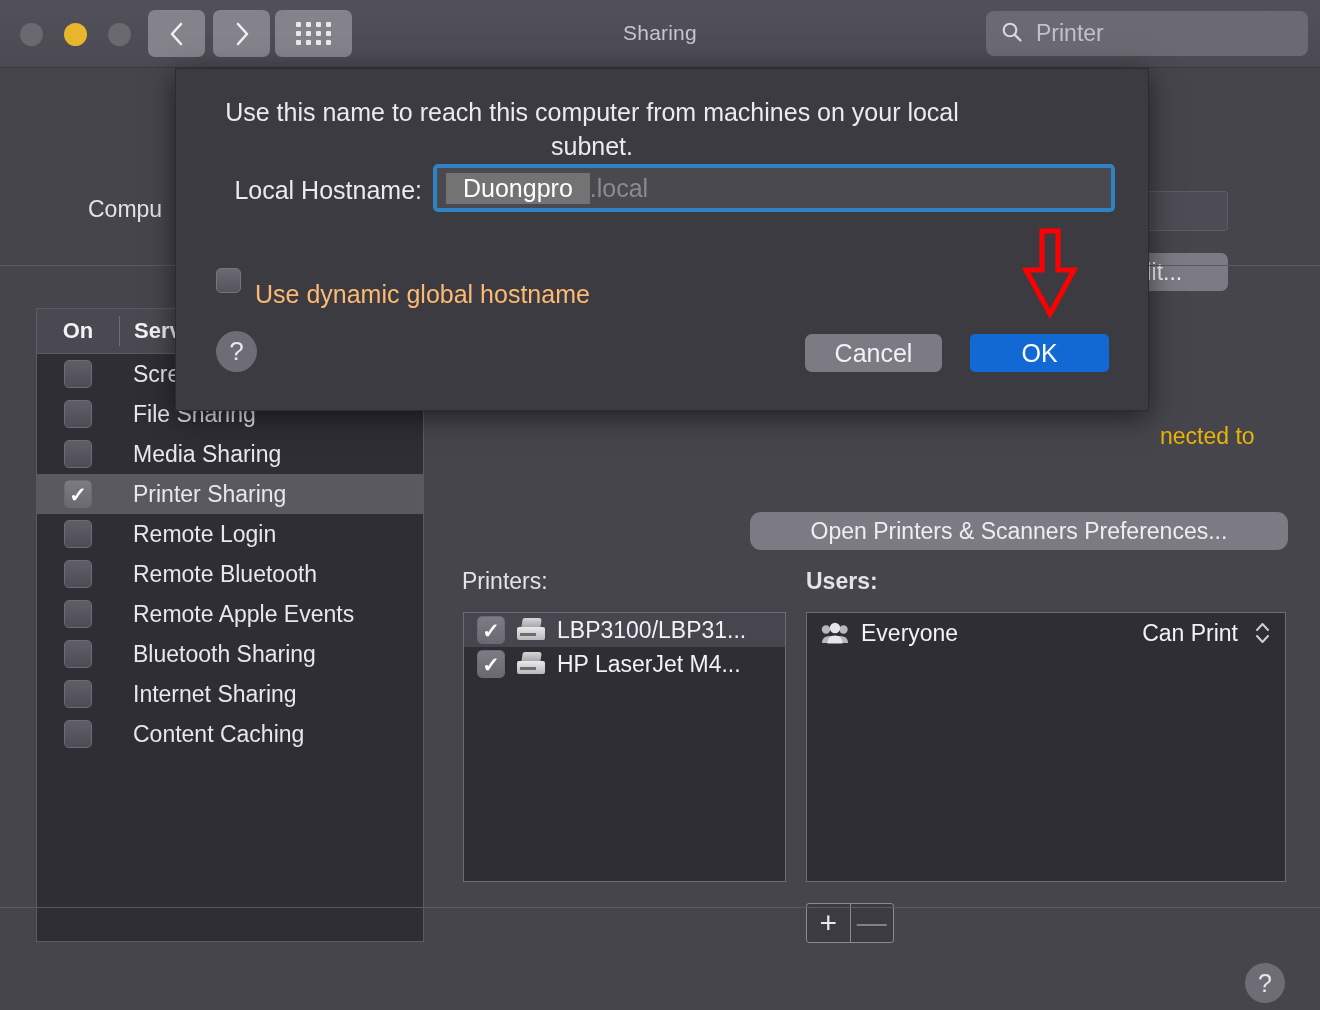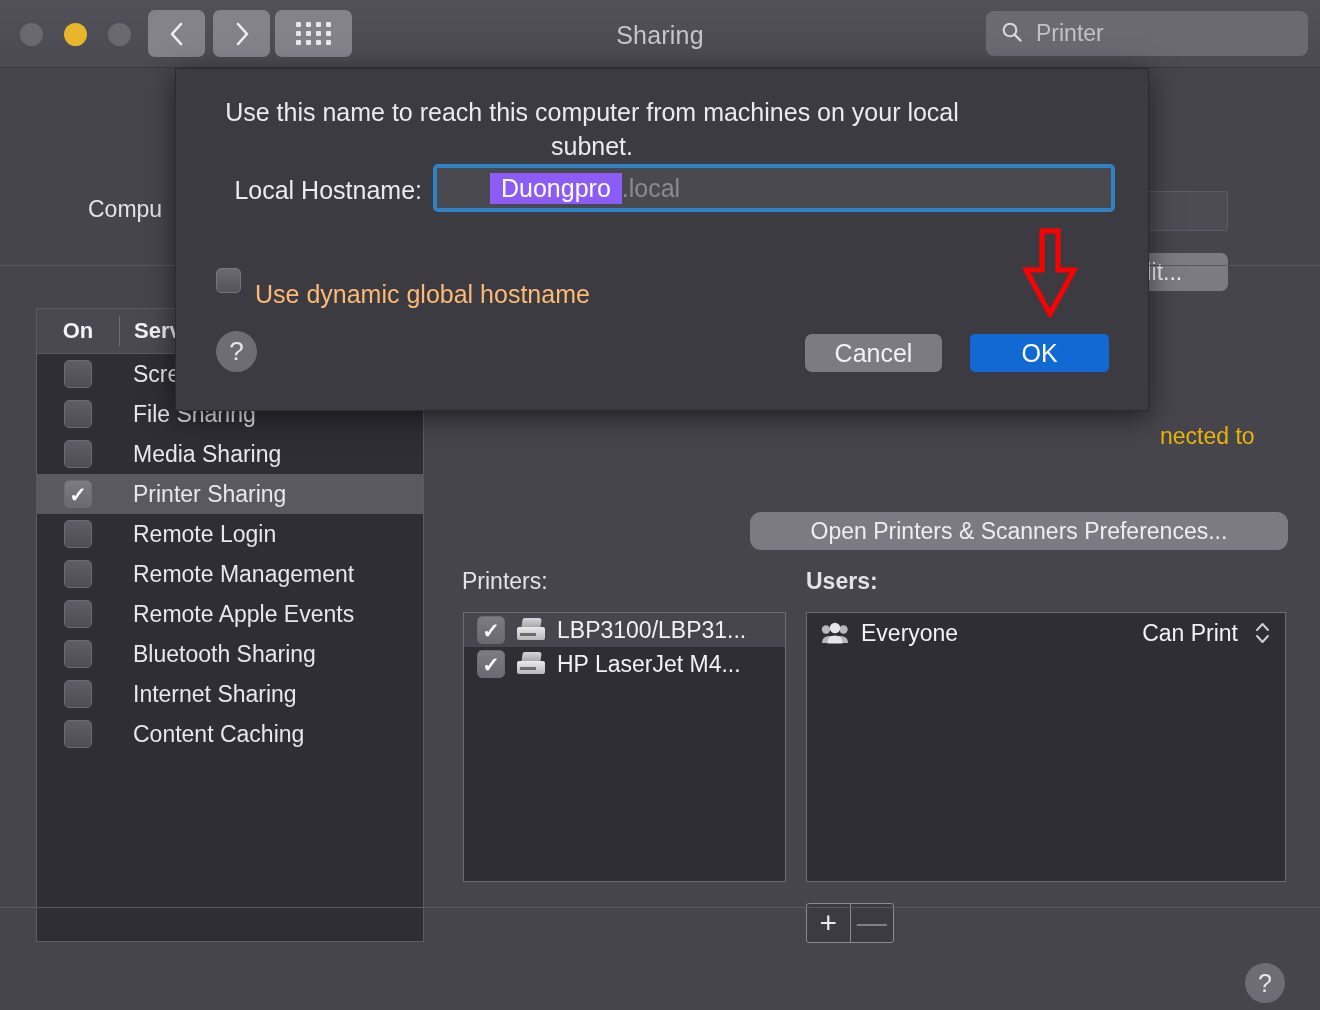--- a/index.html
+++ b/index.html
@@ -30,21 +30,21 @@
   .gridbtn {
     position: absolute; top: 10px; left: 275px;
     width: 77px; height: 47px; border-radius: 7px; background: #84838b;
     display: flex; align-items: center; justify-content: center;
   }
   .griddots { display: grid; grid-template-columns: repeat(4, 5px); grid-gap: 4px 5px; }
   .griddots i { width: 5px; height: 5px; background: #e8e8ea; display:block; border-radius:1px;}
 
   .wintitle {
     position: absolute; top: 21px; left: 0; width: 1320px; text-align: center;
-    font-size: 25px; color: #c6c5cb; letter-spacing: .2px;
+    font-size: 21px; color: #c6c5cb; letter-spacing: .2px;
   }
 
   .searchfield {
     position: absolute; top: 11px; right: 12px; width: 322px; height: 45px;
     background: #6b6a73; border-radius: 8px; display: flex; align-items: center;
     padding-left: 15px; gap: 13px;
   }
   .searchfield .ph { font-size: 23px; color: #c2c1c8; }
 
   
@@ -171,21 +171,21 @@
   .hostname-label {
     position: absolute; left: 46px; top: 107px; width: 200px; text-align: right;
     font-size: 25px; color: #eceaf0;
   }
   .hostname-input {
     position: absolute; left: 257px; top: 95px; width: 682px; height: 48px;
     background: #4a4950; border: 4px solid #2f82c4; border-radius: 5px;
     display: flex; align-items: center; padding-left: 9px;
     font-size: 25px; overflow: hidden; white-space: nowrap;
   }
-  .hostname-input .selected { background: #8b5cf6; color: #ffffff; padding: 1px 11px; margin-left: 44px; }
+  .hostname-input .selected { background: #737373; color: #ffffff; padding: 1px 17px; }
   .hostname-input .suffix { color: #8b8a92; }
 
   .dyn-row { position: absolute; left: 40px; top: 183px; display: flex; align-items: center; gap: 14px; }
   .dyn-row .lbl { font-size: 25px; color: #fdba74; margin-top: 28px; }
   .cbox-lg { width: 25px; height: 25px; border-radius: 5px;
     background: linear-gradient(#6b6a73, #55545d); border: 1px solid #76757e; }
 
   .help-btn-sheet {
     position: absolute; left: 40px; top: 262px; width: 41px; height: 41px;
     border-radius: 50%; background: #6e6d76; color: #e7e6eb; font-size: 26px;
@@ -307,21 +307,21 @@
       <div class="svc-row">
         <div class="cb-cell">
             <div class="cbox"></div>
           </div>
         <div class="lbl">Remote Login</div>
       </div>
       <div class="svc-row">
         <div class="cb-cell">
             <div class="cbox"></div>
           </div>
-        <div class="lbl">Remote Management</div>
+        <div class="lbl">Remote Bluetooth</div>
       </div>
       <div class="svc-row">
         <div class="cb-cell">
             <div class="cbox"></div>
           </div>
         <div class="lbl">Remote Apple Events</div>
       </div>
       <div class="svc-row">
         <div class="cb-cell">
             <div class="cbox"></div>

